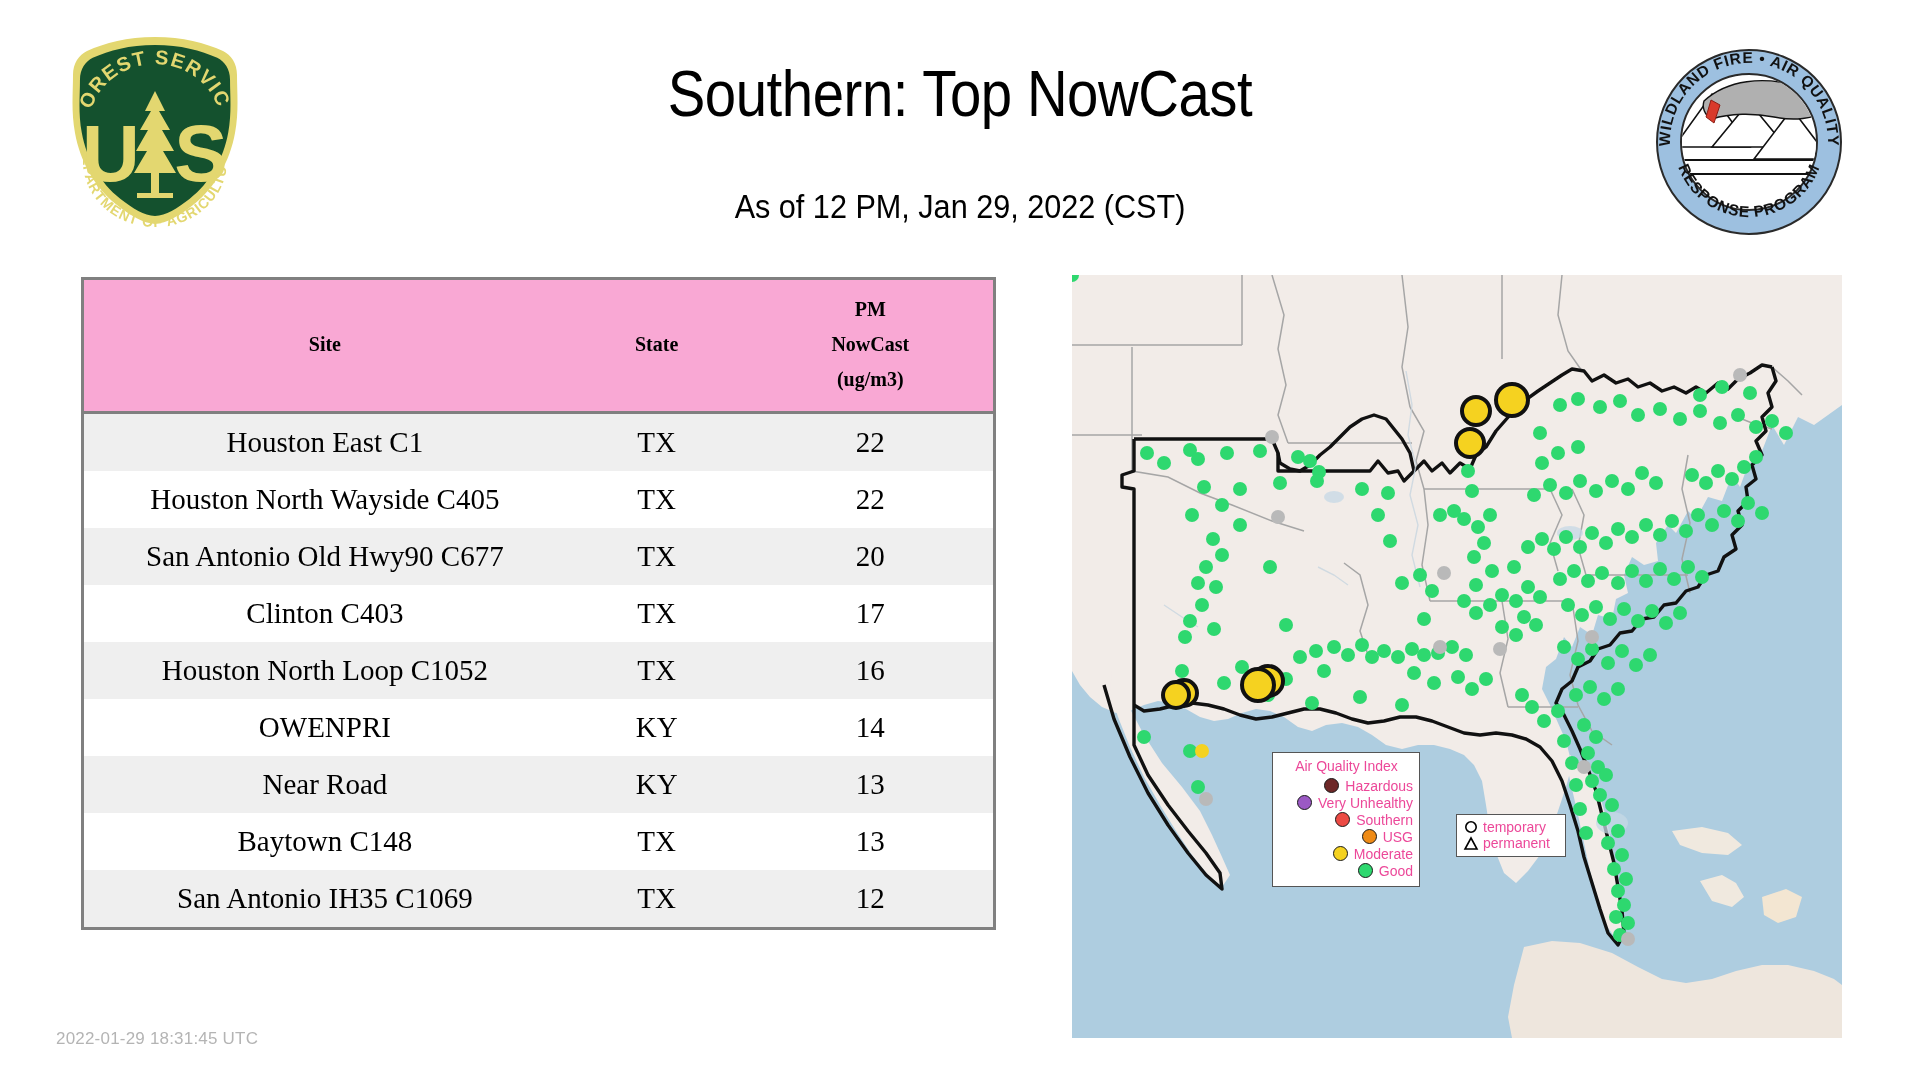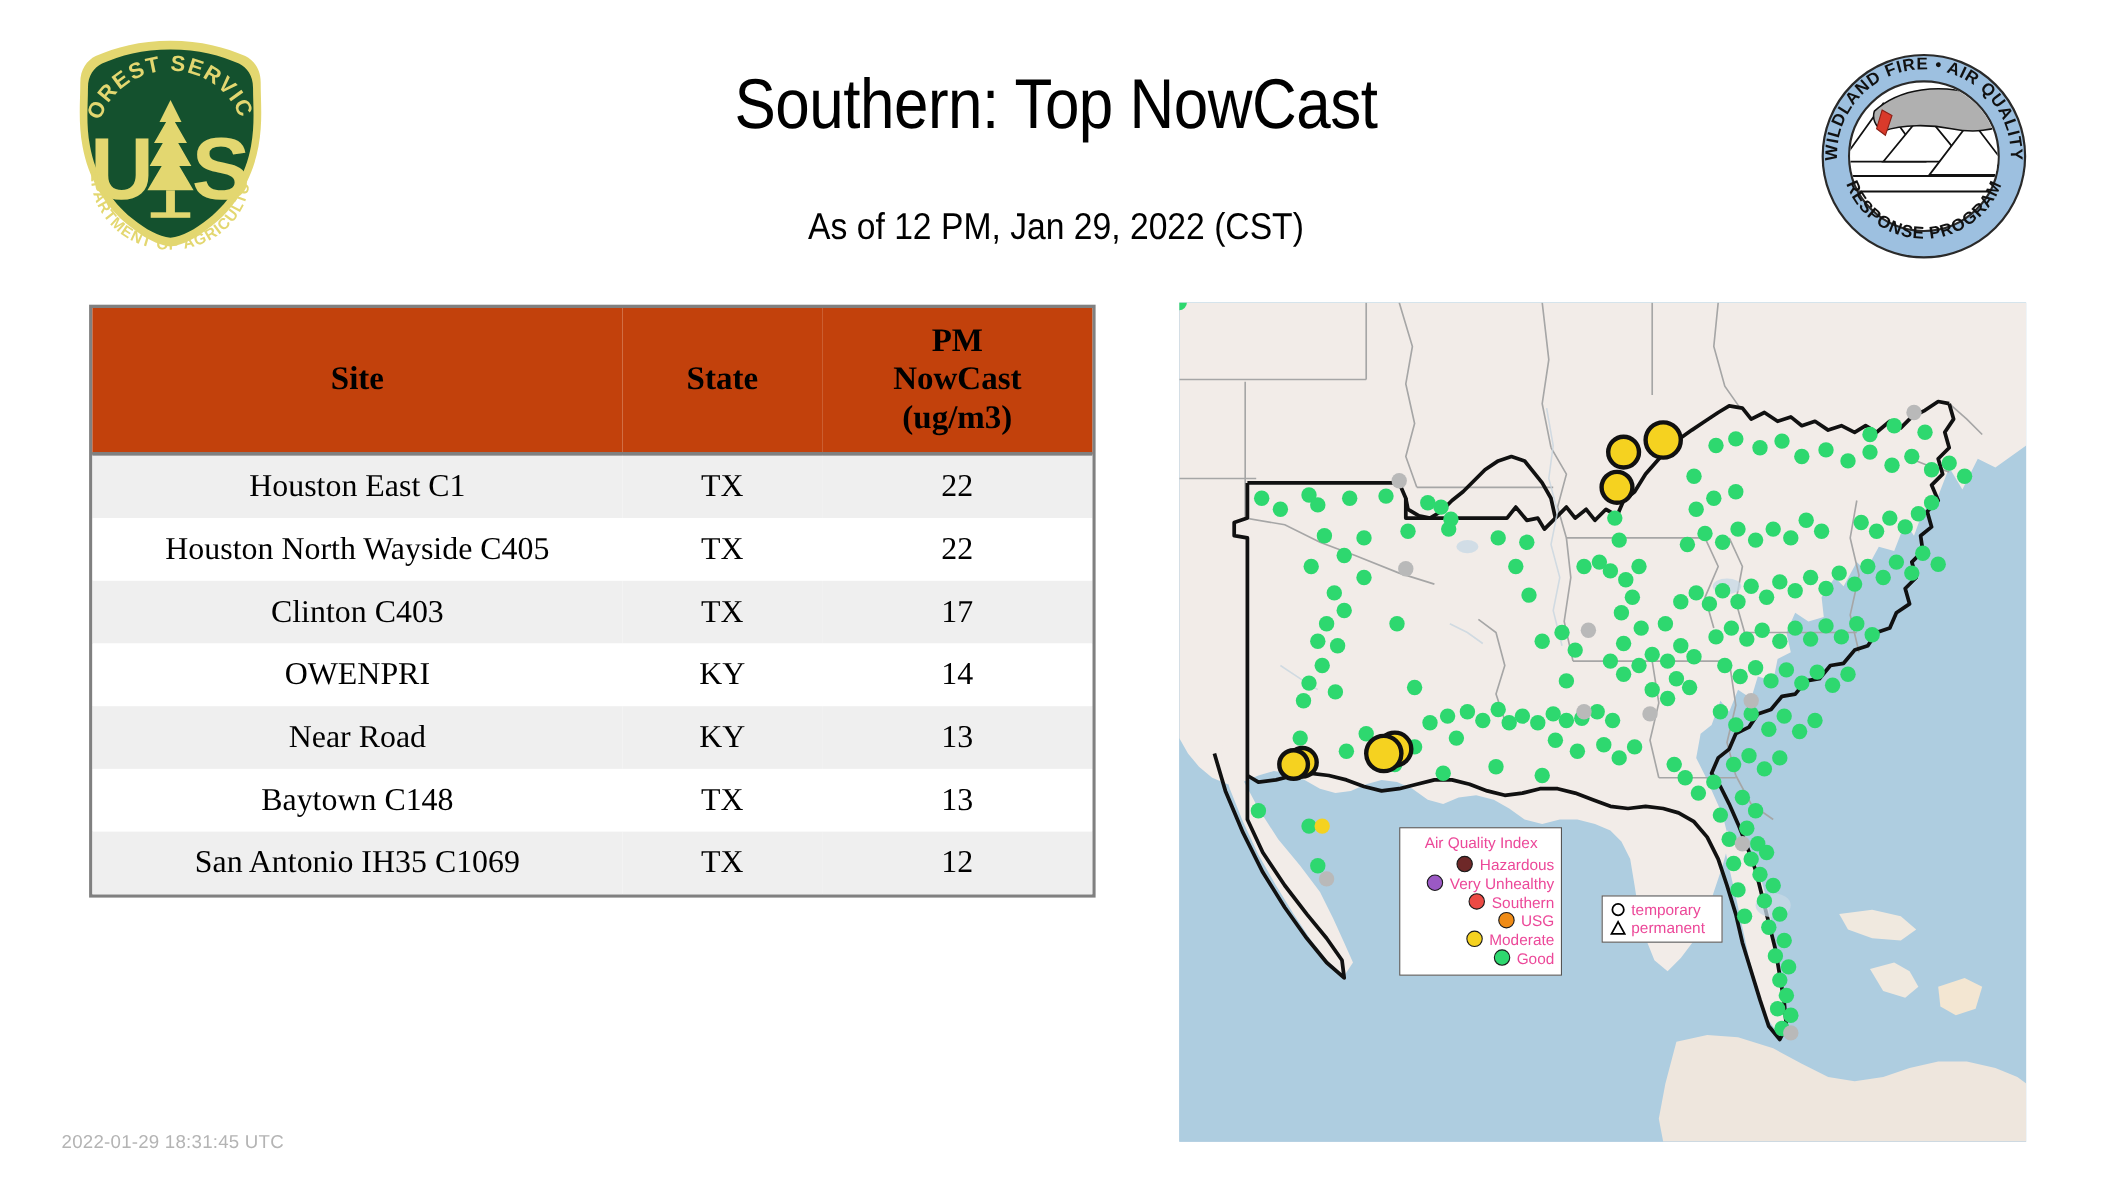--- a/index.html
+++ b/index.html
@@ -30,23 +30,23 @@
 
   
   #table-wrap{
     position:absolute;left:81px;top:277px;width:915px;
     border:3px solid #808080;
     box-sizing:border-box;
     font-family:"Liberation Serif",serif;
   }
   table{border-collapse:collapse;width:100%;table-layout:fixed;}
   thead th{
-    background:#c2410c;
+    background:#f9a8d4;
     border-bottom:3px solid #808080;
-    font-weight:bold;font-size:30px;color:#000;
+    font-weight:bold;font-size:20px;color:#000;
     padding:12px 0 14px 0;
     text-align:center;vertical-align:middle;
     line-height:35px;
   }
   th.c-site{width:53%;}
   th.c-state{width:20%;}
   th.c-val{width:27%;}
   tbody td{
     font-size:29px;color:#000;text-align:center;
     height:57px;padding:0;border:0;margin-left:44px;
@@ -165,23 +165,33 @@
           <td>Houston East C1</td>
           <td>TX</td>
           <td>22</td>
         </tr>
         <tr>
           <td>Houston North Wayside C405</td>
           <td>TX</td>
           <td>22</td>
         </tr>
         <tr>
+          <td>San Antonio Old Hwy90 C677</td>
+          <td>TX</td>
+          <td>20</td>
+        </tr>
+        <tr>
           <td>Clinton C403</td>
           <td>TX</td>
           <td>17</td>
+        </tr>
+        <tr>
+          <td>Houston North Loop C1052</td>
+          <td>TX</td>
+          <td>16</td>
         </tr>
         <tr>
           <td>OWENPRI</td>
           <td>KY</td>
           <td>14</td>
         </tr>
         <tr>
           <td>Near Road</td>
           <td>KY</td>
           <td>13</td>

